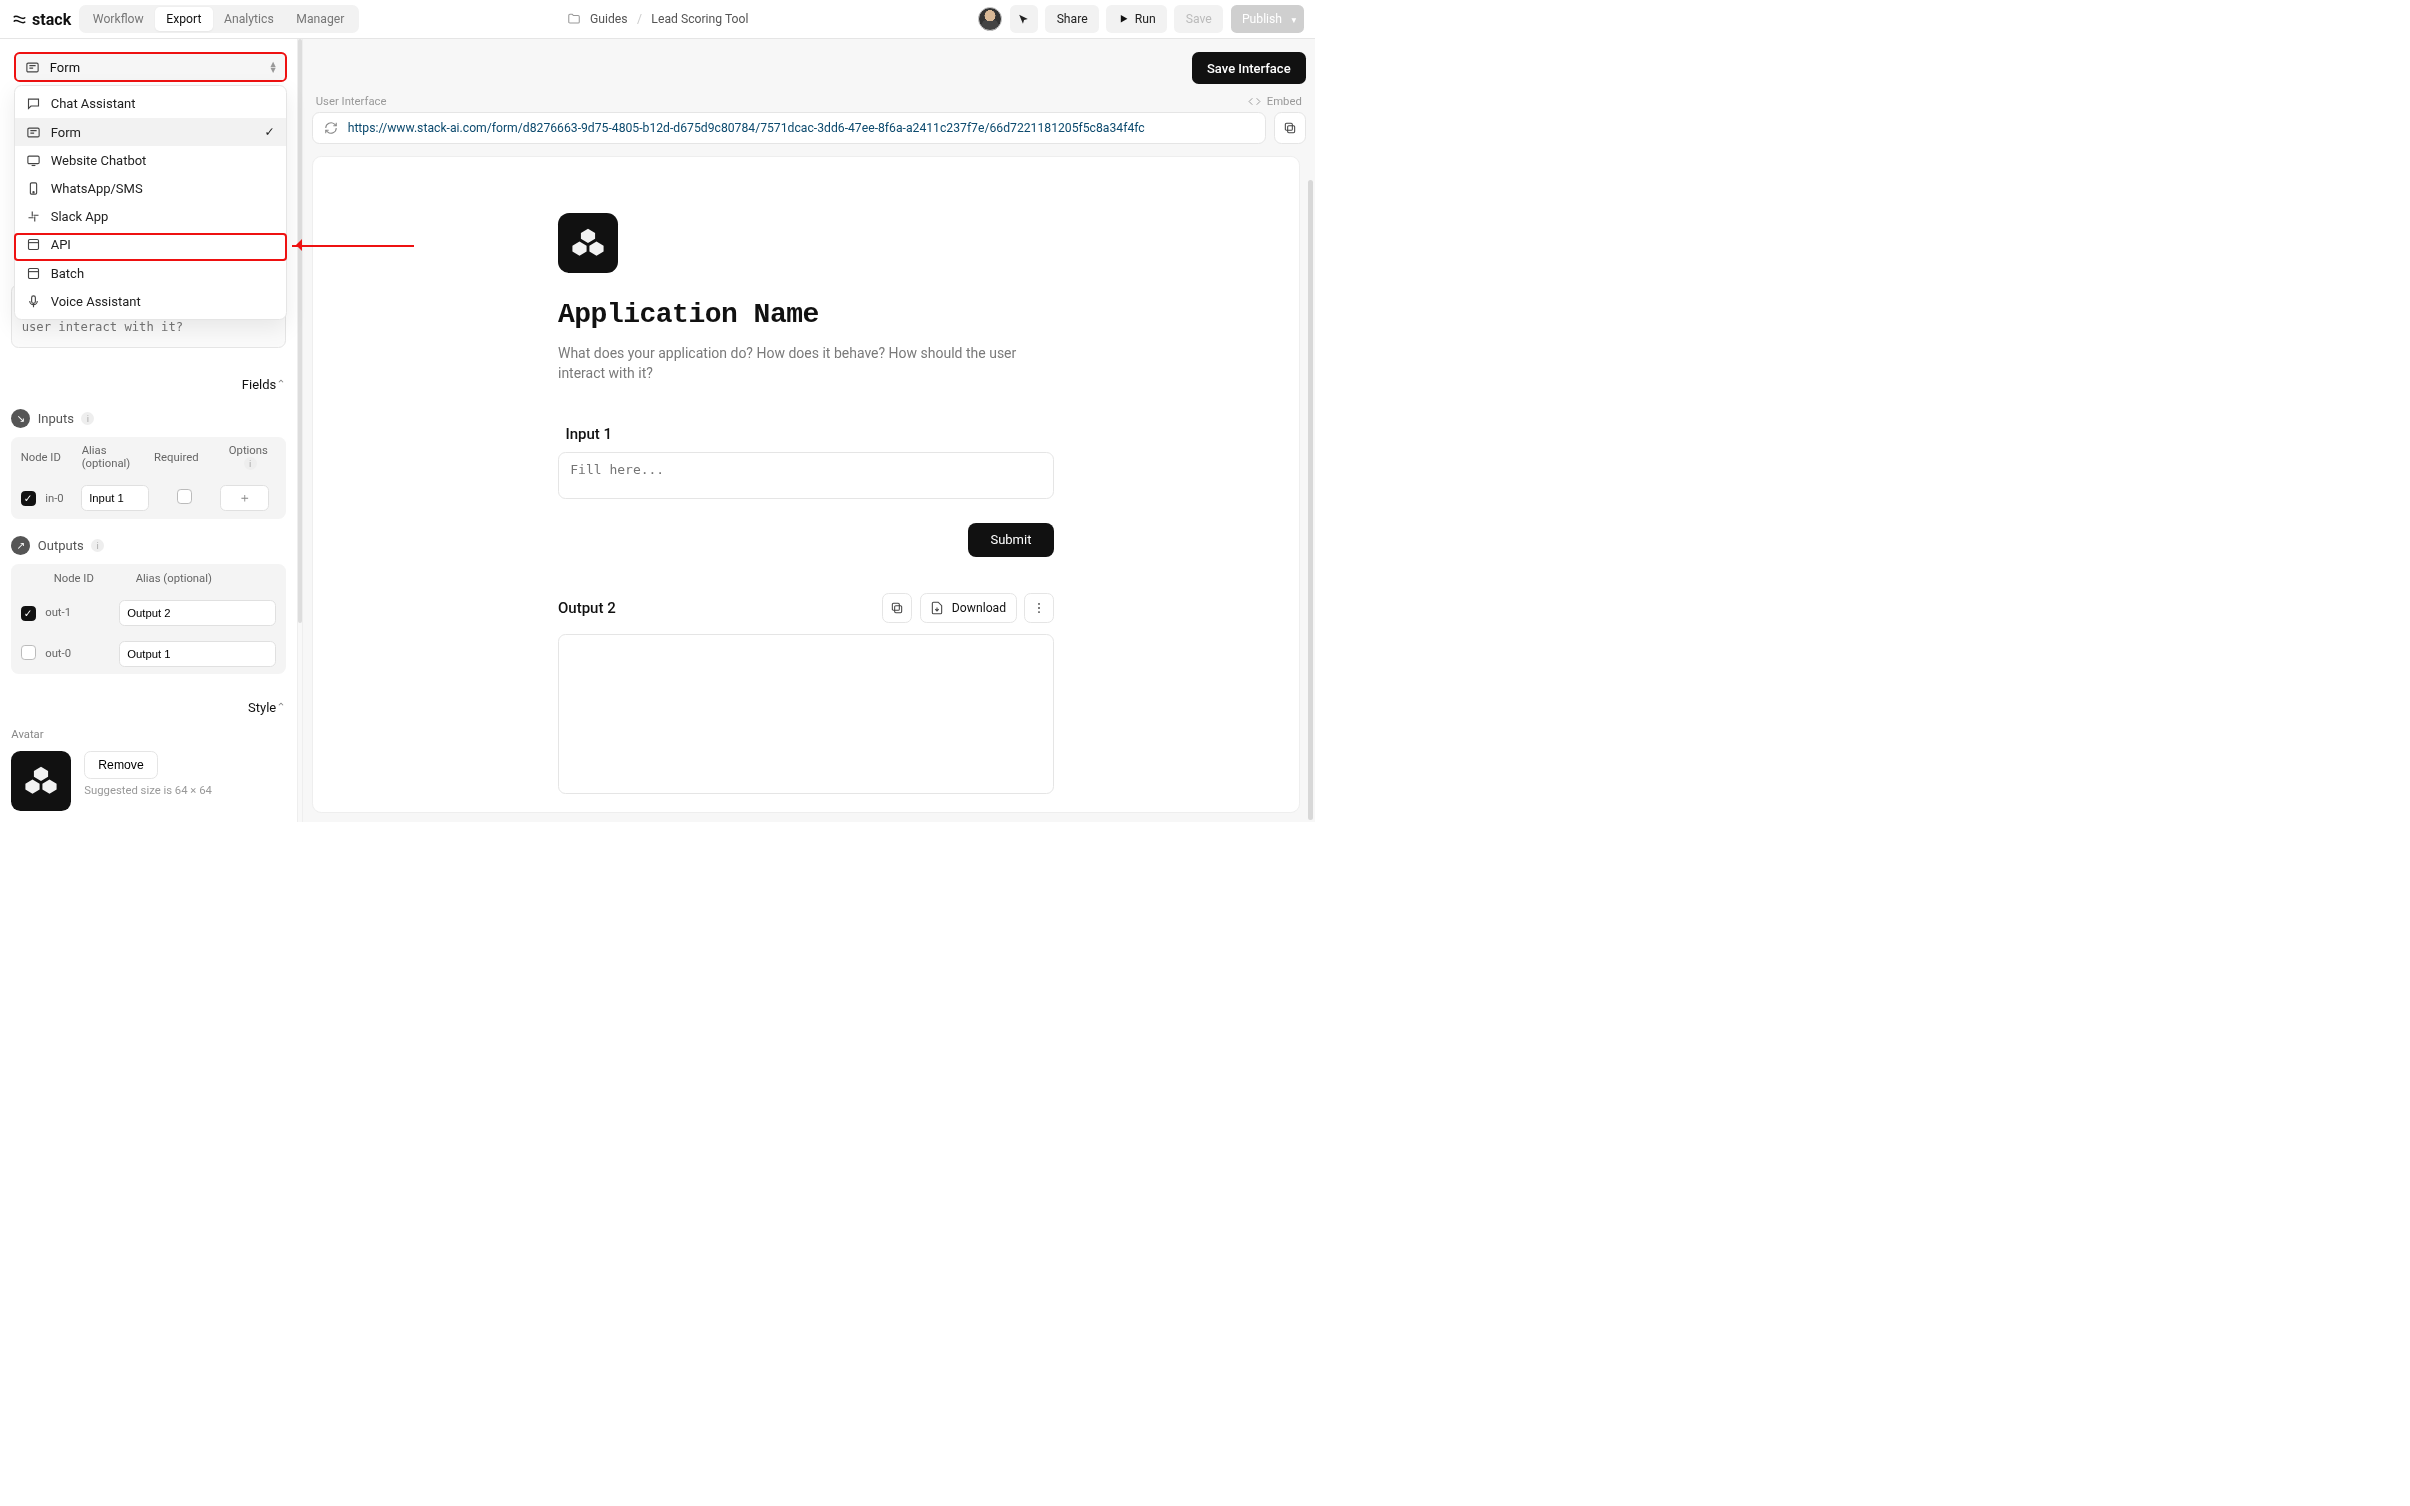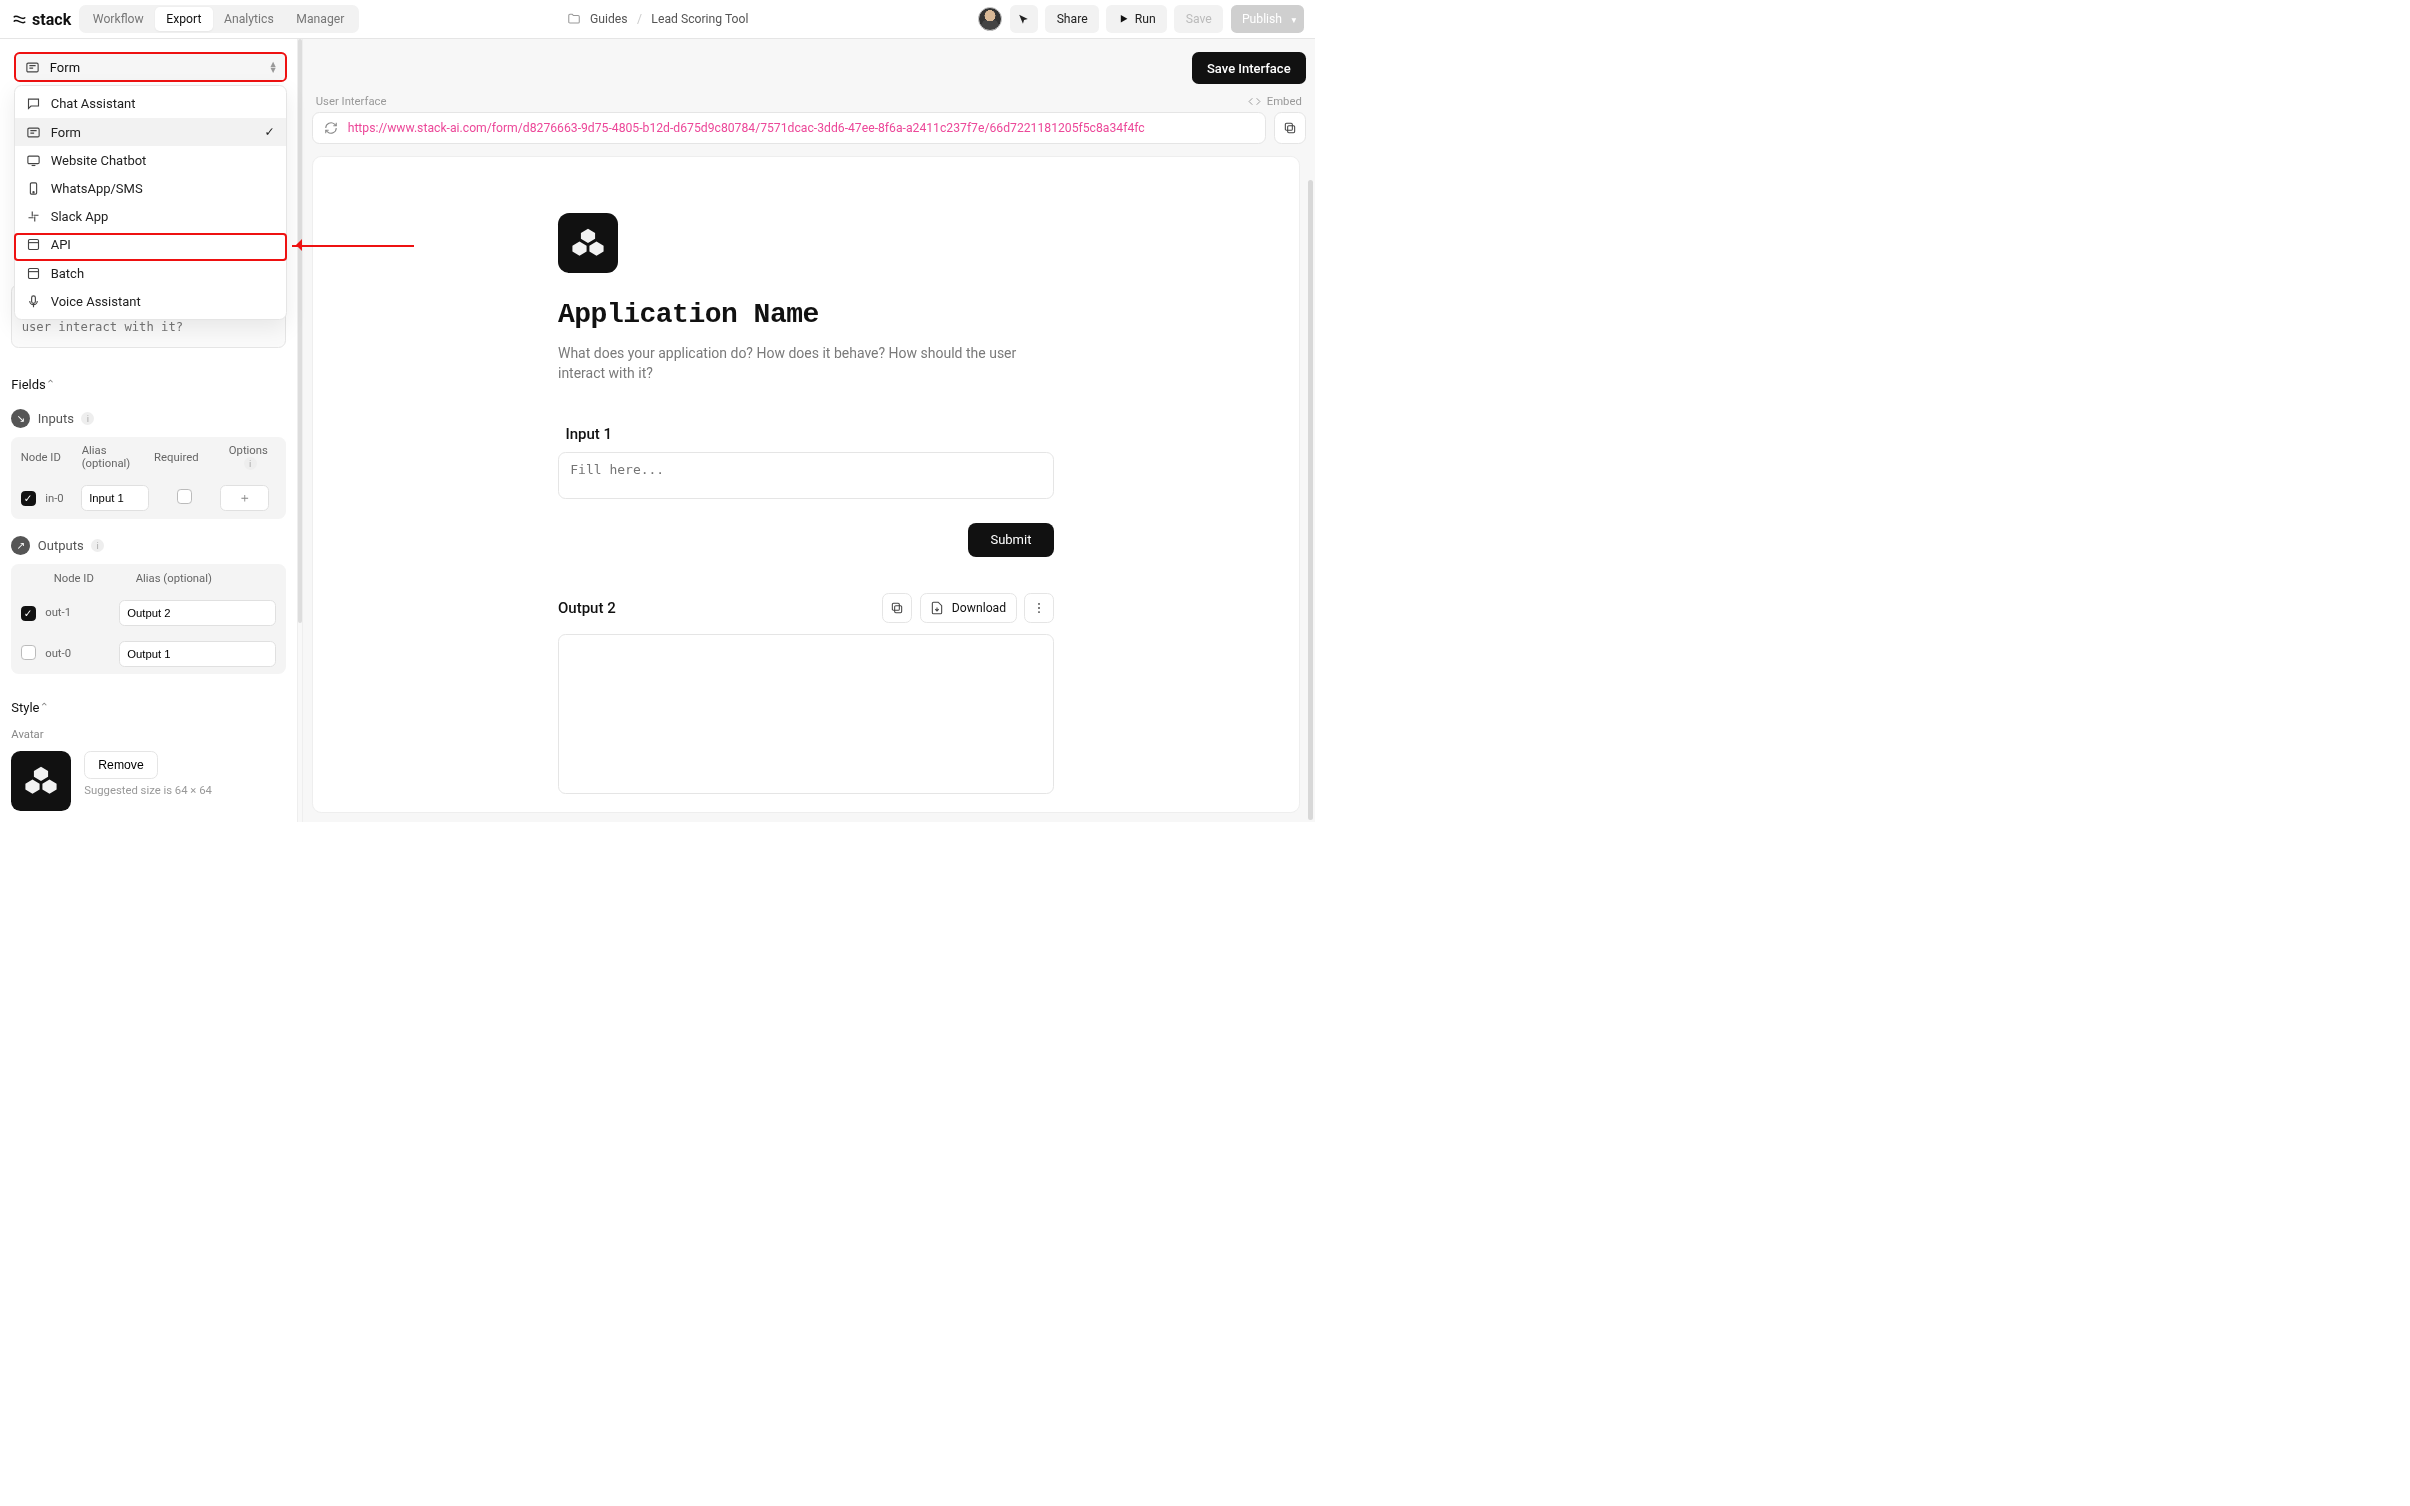--- a/index.html
+++ b/index.html
@@ -125,21 +125,21 @@
     display:flex; justify-content:space-between; font-size:11.3px; color:#999; padding:0 3.8px;
   }
   .ui-bar-right{display:flex;align-items:center;gap:5.6px;}
   .url-row{
     position:absolute; top:73px; left:9.4px; right:9.4px;
     display:flex; gap:7.5px; align-items:center;
   }
   .url-field{
     flex:1; height:32px; background:#fff; border:0.9px solid #e5e5e5; border-radius:7.5px;
     display:flex; align-items:center; gap:9.4px; padding:0 11.3px;
-    font-size:12.2px; color:#ec4899;
+    font-size:12.2px; color:#0c4a6e;
   }
   .url-copy-btn{
     width:32px;height:32px;background:#fff;border:0.9px solid #e5e5e5;border-radius:7.5px;
     display:flex;align-items:center;justify-content:center;color:#444;
   }
 
   
   .preview-card{
     position:absolute; top:117px; left:9.4px; right:15px; bottom:9.4px;
     background:#fff; border:0.9px solid #eee; border-radius:9.4px;
@@ -165,21 +165,21 @@
   .oa-btn{height:30px;border:0.9px solid #e5e5e5;border-radius:6.6px;background:#fff;
     display:flex;align-items:center;gap:7.5px;padding:0 9.4px;font-size:12.2px;}
   .oa-icon-btn{width:30px;justify-content:center;padding:0;}
   .output-box{ margin-top:11.3px;width:100%;height:160px;border:0.9px solid #e5e5e5;border-radius:7.5px;}
 
   
   .desc-textarea{
     margin-top:237px; width:100%; height:64px; border:0.9px solid #e5e5e5; border-radius:7.5px;
     background:#fafafa; padding:7.5px 9.4px; font-size:12.2px; color:#888; resize:none;
   }
-  .section-row{display:flex;justify-content:flex-start;align-items:center;margin-top:26px;font-size:13px;}
+  .section-row{display:flex;justify-content:flex-end;align-items:center;margin-top:26px;font-size:13px;}
   .section-row .chev{color:#888;font-size:11.3px;}
   .subhdr{display:flex;align-items:center;gap:7.5px;margin-top:17px;color:#555;font-size:13px;}
   .circle-badge{width:19px;height:19px;border-radius:50%;background:#555;color:#fff;display:flex;align-items:center;justify-content:center;font-size:10.4px;}
   .info-dot{width:13px;height:13px;border-radius:50%;background:#eee;color:#aaa;display:flex;align-items:center;justify-content:center;font-size:9.4px;}
   .tbl{margin-top:9.4px;border-radius:7.5px;background:#f4f4f4;overflow:hidden;}
   .tbl .hdr{display:flex;font-size:11.3px;color:#666;padding:7.5px 9.4px;gap:16px;align-items:center;}
   .tbl .row{display:flex;align-items:center;padding:7.5px 9.4px;gap:7.5px;}
   .col-node{width:45px;font-size:11.3px;color:#666;}
   .col-alias{flex:1;}
   .col-req{width:56px;text-align:center;}

